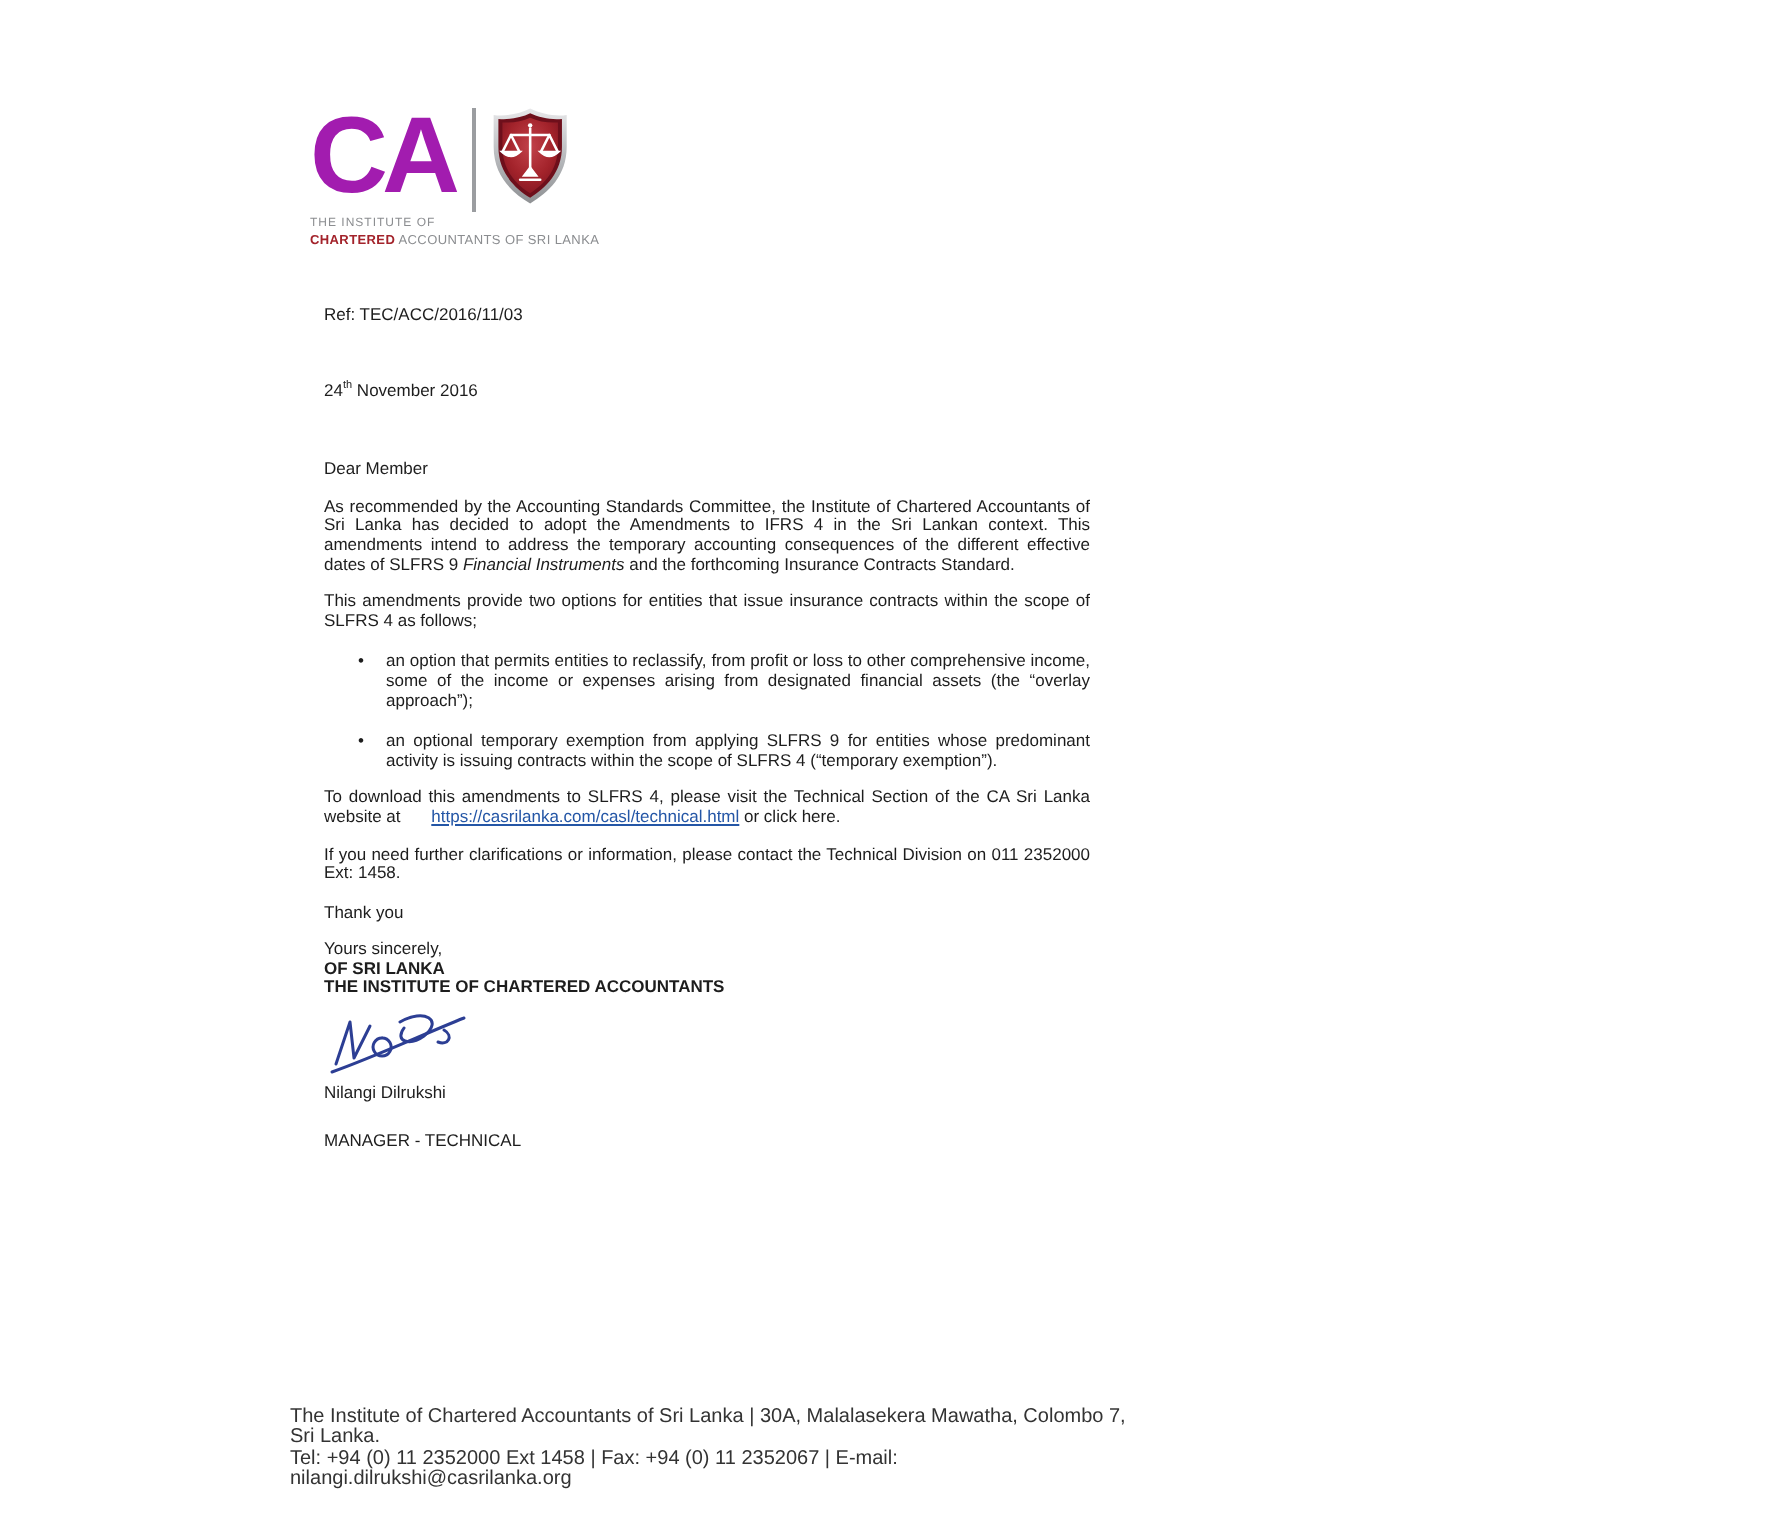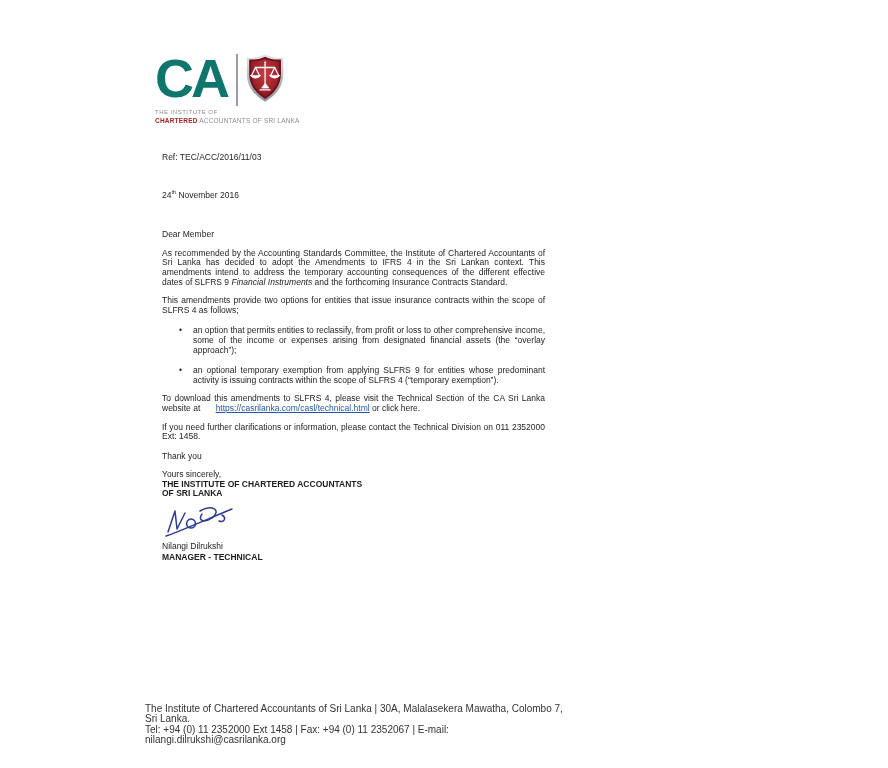--- a/index.html
+++ b/index.html
@@ -10,21 +10,21 @@
     font-family: "Liberation Sans", sans-serif;
     color: #1d1d1d;
     -webkit-font-smoothing: antialiased;
   }
   .page { position: absolute; inset: 0; background: #ffffff; }
 
   
   .logo { position: absolute; left: 155px; top: 50px; width: 130px; }
   .logo-row { display: flex; align-items: flex-start; }
   .ca-text {
-    font-size: 54px; font-weight: bold; color: #0f766e;
+    font-size: 54px; font-weight: bold; color: #a21caf;
     letter-spacing: -3px; line-height: 56px;
   }
   .logo-bar { width: 2px; height: 52px; background: #9b9da0; margin: 4px 7px 0 9px; }
   .shield-icon { width: 44px; height: 56px; display: block; }
   .logo-sub { margin-top: 3px; }
   .logo-line1 { font-size: 6px; color: #8b8d90; letter-spacing: 0.5px; }
   .logo-line2 { font-size: 6.5px; color: #8b8d90; margin-top: 2px; letter-spacing: 0.2px; white-space: nowrap; }
   .logo-line2 .brand-red { color: #a3232b; font-weight: bold; }
 
   
@@ -42,21 +42,21 @@
   p.par { margin-top: 9px; text-align: justify; }
   p.par .italic { font-style: italic; }
   .bullet-row { position: relative; margin-top: 11px; padding-left: 31px; text-align: justify; }
   .bullet-marker { position: absolute; left: 17px; top: 0; }
   a.doc-link { color: #2456a6; text-decoration: underline; cursor: pointer; padding-left: 13px; }
   .thanks { margin-top: 10px; }
   .closing { margin-top: 9px; }
   .org-name { font-weight: bold; }
   .signature-svg { display: block; margin: 3px 0 2px 2px; }
   .signer-name { }
-  .signer-title { font-weight: bold; margin-top: 1px; }
+  .signer-title { font-weight: normal; margin-top: 14px; }
 
   
   .footer {
     position: absolute; left: 145px; top: 704px; width: 420px;
     font-size: 10px; line-height: 10.4px; color: #333333;
   }
   .footer-site { color: #9e1b20; font-weight: bold; }
 </style>
 </head>
 <body>
@@ -124,22 +124,22 @@
       <span>an optional temporary exemption from applying SLFRS 9 for entities whose predominant activity is issuing contracts within the scope of SLFRS 4 (“temporary exemption”).</span>
     </div>
 
     <p class="par"><span>To download this amendments to SLFRS 4, please visit the Technical Section of the CA Sri Lanka website at </span><a class="doc-link">https://casrilanka.com/casl/technical.html</a><span> or click here.</span></p>
 
     <p class="par">If you need further clarifications or information, please contact the Technical Division on 011 2352000 Ext: 1458.</p>
 
     <div class="thanks">Thank you</div>
 
     <div class="closing">Yours sincerely,</div>
+    <div class="org-name">OF SRI LANKA</div>
     <div class="org-name">THE INSTITUTE OF CHARTERED ACCOUNTANTS</div>
-    <div class="org-name">OF SRI LANKA</div>
 
     <svg class="signature-svg" width="72" height="38" viewBox="0 0 72 38">
       <g stroke="#2c3e94" stroke-width="1.5" fill="none" stroke-linecap="round" stroke-linejoin="round">
         <path d="M4 30 L 11 9 L 13 27 L 21 11"></path>
         <path d="M27 17 a4.5 4.5 0 1 0 0.1 0"></path>
         <path d="M36 9 C 48 2 58 8 48 16 C 41 21 33 19 38 12"></path>
         <path d="M2 34 C 22 27 48 15 68 7"></path>
         <path d="M58 13 C 63 16 60 21 55 19"></path>
       </g>
     </svg>

